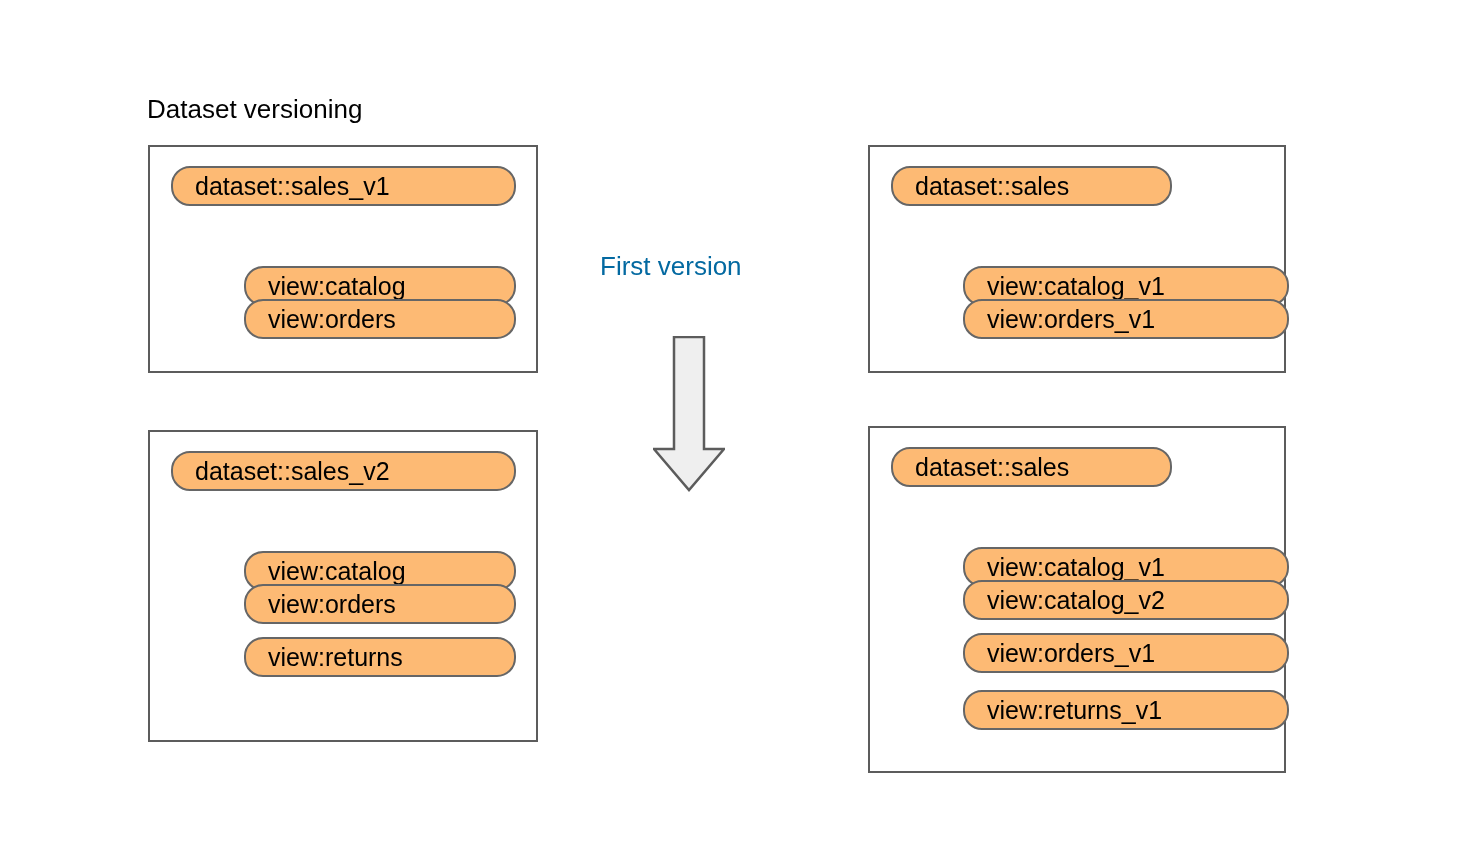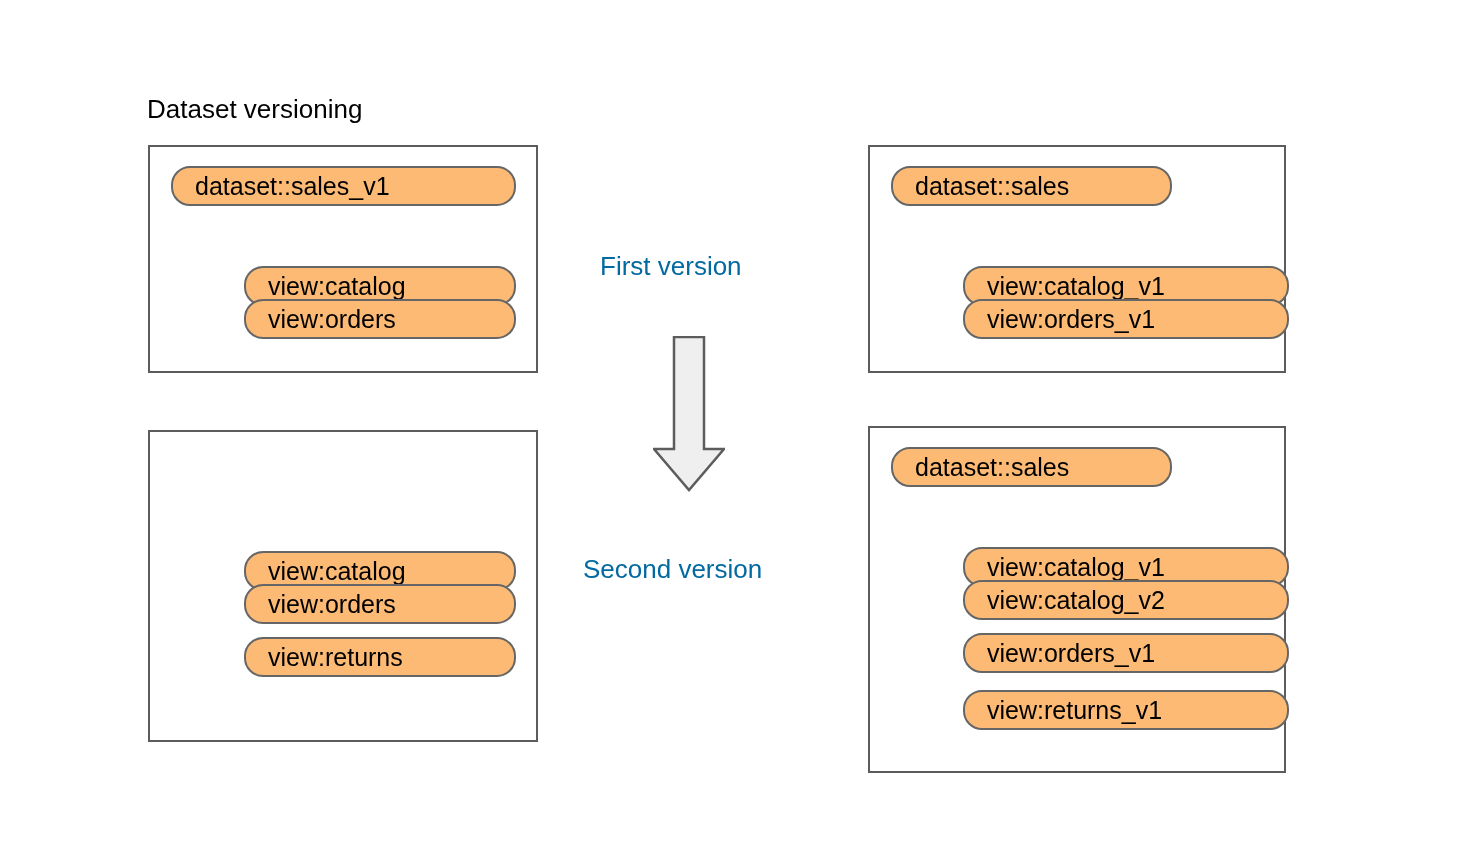--- a/index.html
+++ b/index.html
@@ -101,34 +101,34 @@
 
   <div class="col-title" id="title-left">Dataset versioning</div>
 
   <div class="group-box" id="group-left-v1">
     <div class="pill dataset left slot-ds">dataset::sales_v1</div>
     <div class="pill view left slot-0">view:catalog</div>
     <div class="pill view left slot-1">view:orders</div>
   </div>
 
   <div class="group-box" id="group-left-v2">
+    <div class="pill dataset left slot-ds">dataset::sales_v2</div>
     <div class="pill view left slot-0">view:catalog</div>
     <div class="pill view left slot-1">view:orders</div>
     <div class="pill view left slot-2">view:returns</div>
   </div>
 
   <div class="center-label" id="label-first">First version</div>
 
   <div id="arrow-down">
     <svg viewBox="0 0 72 156" xmlns="http://www.w3.org/2000/svg">
       <polygon points="21,1 51,1 51,113 71,113 36,154 1,113 21,113" fill="#efefef" stroke="#5c5c5c" stroke-width="2.5" stroke-linejoin="miter"></polygon>
     </svg>
   </div>
 
-  <div class="center-label" id="label-second">Second version</div>
 
 
   <div class="group-box" id="group-right-v1">
     <div class="pill dataset right slot-ds">dataset::sales</div>
     <div class="pill view right slot-0">view:catalog_v1</div>
     <div class="pill view right slot-1">view:orders_v1</div>
   </div>
 
   <div class="group-box" id="group-right-v2">
     <div class="pill dataset right slot-ds">dataset::sales</div>

